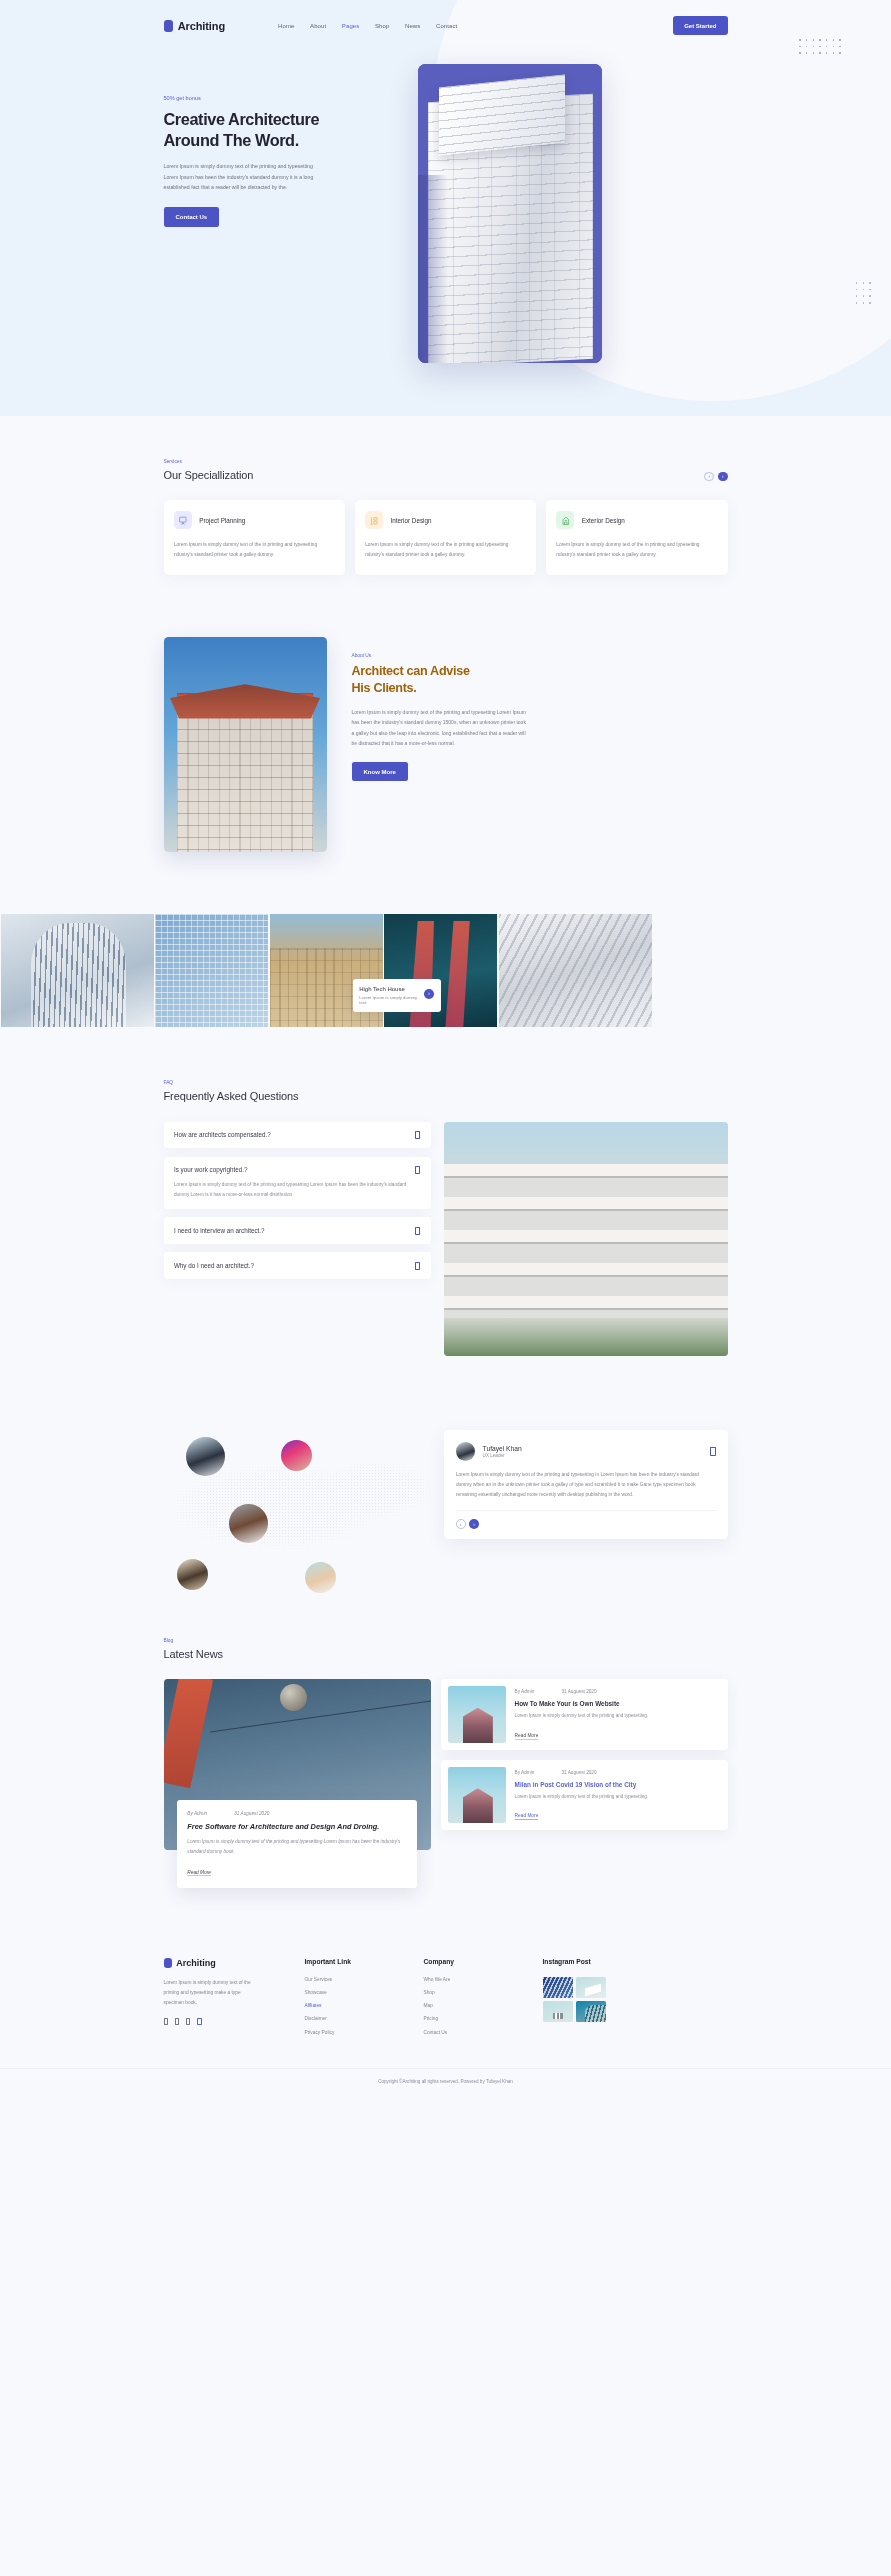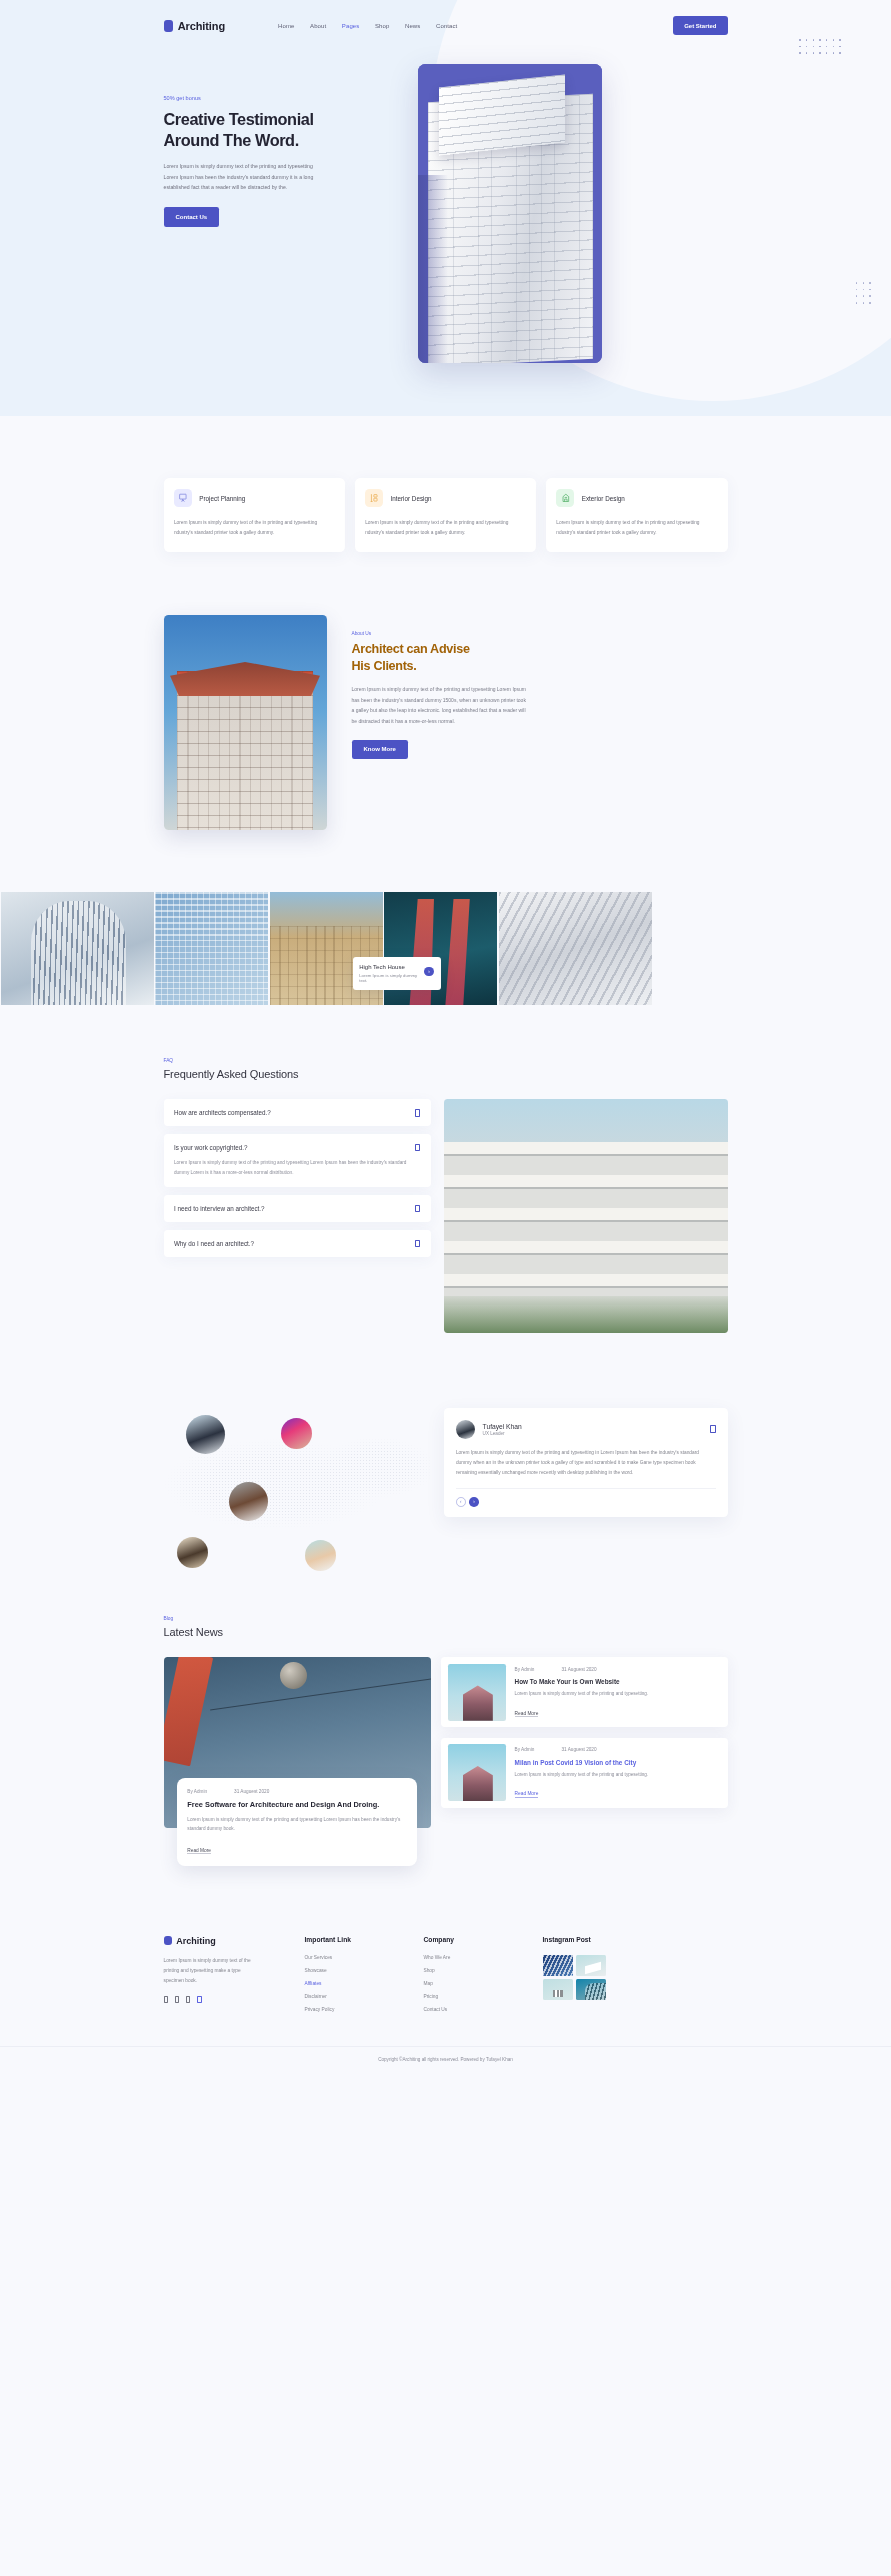--- a/index.html
+++ b/index.html
@@ -264,22 +264,23 @@
   .blog-main-img .ball {
     position:absolute; left: 116px; top: 4.5px; width: 27px; height: 27px; border-radius:50%;
     background: radial-gradient(circle at 35% 32%, #cfcac0, #6e6a60);
   }
   .blog-main-img .wire {
     position:absolute; left: 45px; top: 36px; right: -15px; height: 0.7px; background: rgba(20,30,40,.55);
     transform: rotate(-8deg);
   }
   .blog-main-card {
     position: relative; margin: -50px 13.4px 0 13.4px;
-    background:#fff; border-radius: 8px; padding: 10.4px 10.4px 11px;
+    background:#fff; border-radius: 3px; padding: 10.4px 10.4px 11px;
     box-shadow: 0 6px 19.3px rgba(50,60,110,.12);
+    font-style: italic;
   }
   .meta { display:flex; gap: 27px; font-size: 4.7px; color: #8c8d99; margin-bottom: 5.2px; }
   .blog-main-title { font-size: 7.4px; font-weight: 700; line-height: 1.5; color: #262633; margin-bottom: 5.2px; }
   .blog-p { font-size: 4.7px; line-height: 2.0; color: #8c8d99; margin-bottom: 6.7px; }
   .readmore { font-size: 4.8px; color: #4a4b58; border-bottom: 0.7px solid #c9cad4; padding-bottom: 0.7px; display:inline-block; text-decoration:none; cursor:pointer; }
   .readmore.accent { color: #5a62e0; border-color:#a9adea; }
   .blog-side { flex: 1; display:flex; flex-direction: column; gap: 10.4px; }
   .blog-mini {
     background:#fff; border-radius: 3.7px; display:flex; gap: 9px; padding: 6.7px;
     box-shadow: 0 3.7px 15px rgba(50,60,110,.07);
@@ -386,41 +387,51 @@
         <a href="#">News</a>
         <a href="#">Contact</a>
       </nav>
       <button class="btn-started">Get Started</button>
     </header>
 
     <div class="hero-body">
       <div class="hero-left">
         <div class="eyebrow">50% get bonus</div>
         <h1 class="hero-h1">
-          <span>Creative Testimonial</span><br>
+          <span>Creative Architecture</span><br>
           <span>Around The Word.</span>
         </h1>
         <p class="hero-p">Lorem Ipsum is simply dummy text of the printing and typesetting Lorem Ipsum has been the industry's standard dummy it is a long established fact that a reader will be distracted by the.</p>
         <button class="btn-primary">Contact Us</button>
       </div>
       <div class="hero-right">
         <div class="hero-card">
           <div class="bldg">
             <div class="sky"></div>
             <div class="tower"></div>
             <div class="block-top"></div>
             <div class="shade"></div>
           </div>
         </div>
       </div>
     </div>
   </div>
 </section>
 
 <section class="wrap sec">
+  <div class="sec-head">
+    <div>
+      <div class="sec-eyebrow">Services</div>
+      <h2 class="sec-title">Our Speciallization</h2>
+    </div>
+    <div class="arrows">
+      <div class="arrow prev">‹</div>
+      <div class="arrow next">›</div>
+    </div>
+  </div>
   <div class="svc-grid">
     <div class="svc-card">
       <div class="svc-top">
         <span class="svc-ic a">
           <svg width="9.7" height="9.7" viewBox="0 0 24 24" fill="none" stroke="#6d74d8" stroke-width="1.6">
               <rect x="4" y="3" width="16" height="12" rx="1"></rect>
               <path d="M12 15v6M8 21l4-4 4 4"></path>
             </svg>
         </span>
         <span class="svc-name">Project Planning</span>

